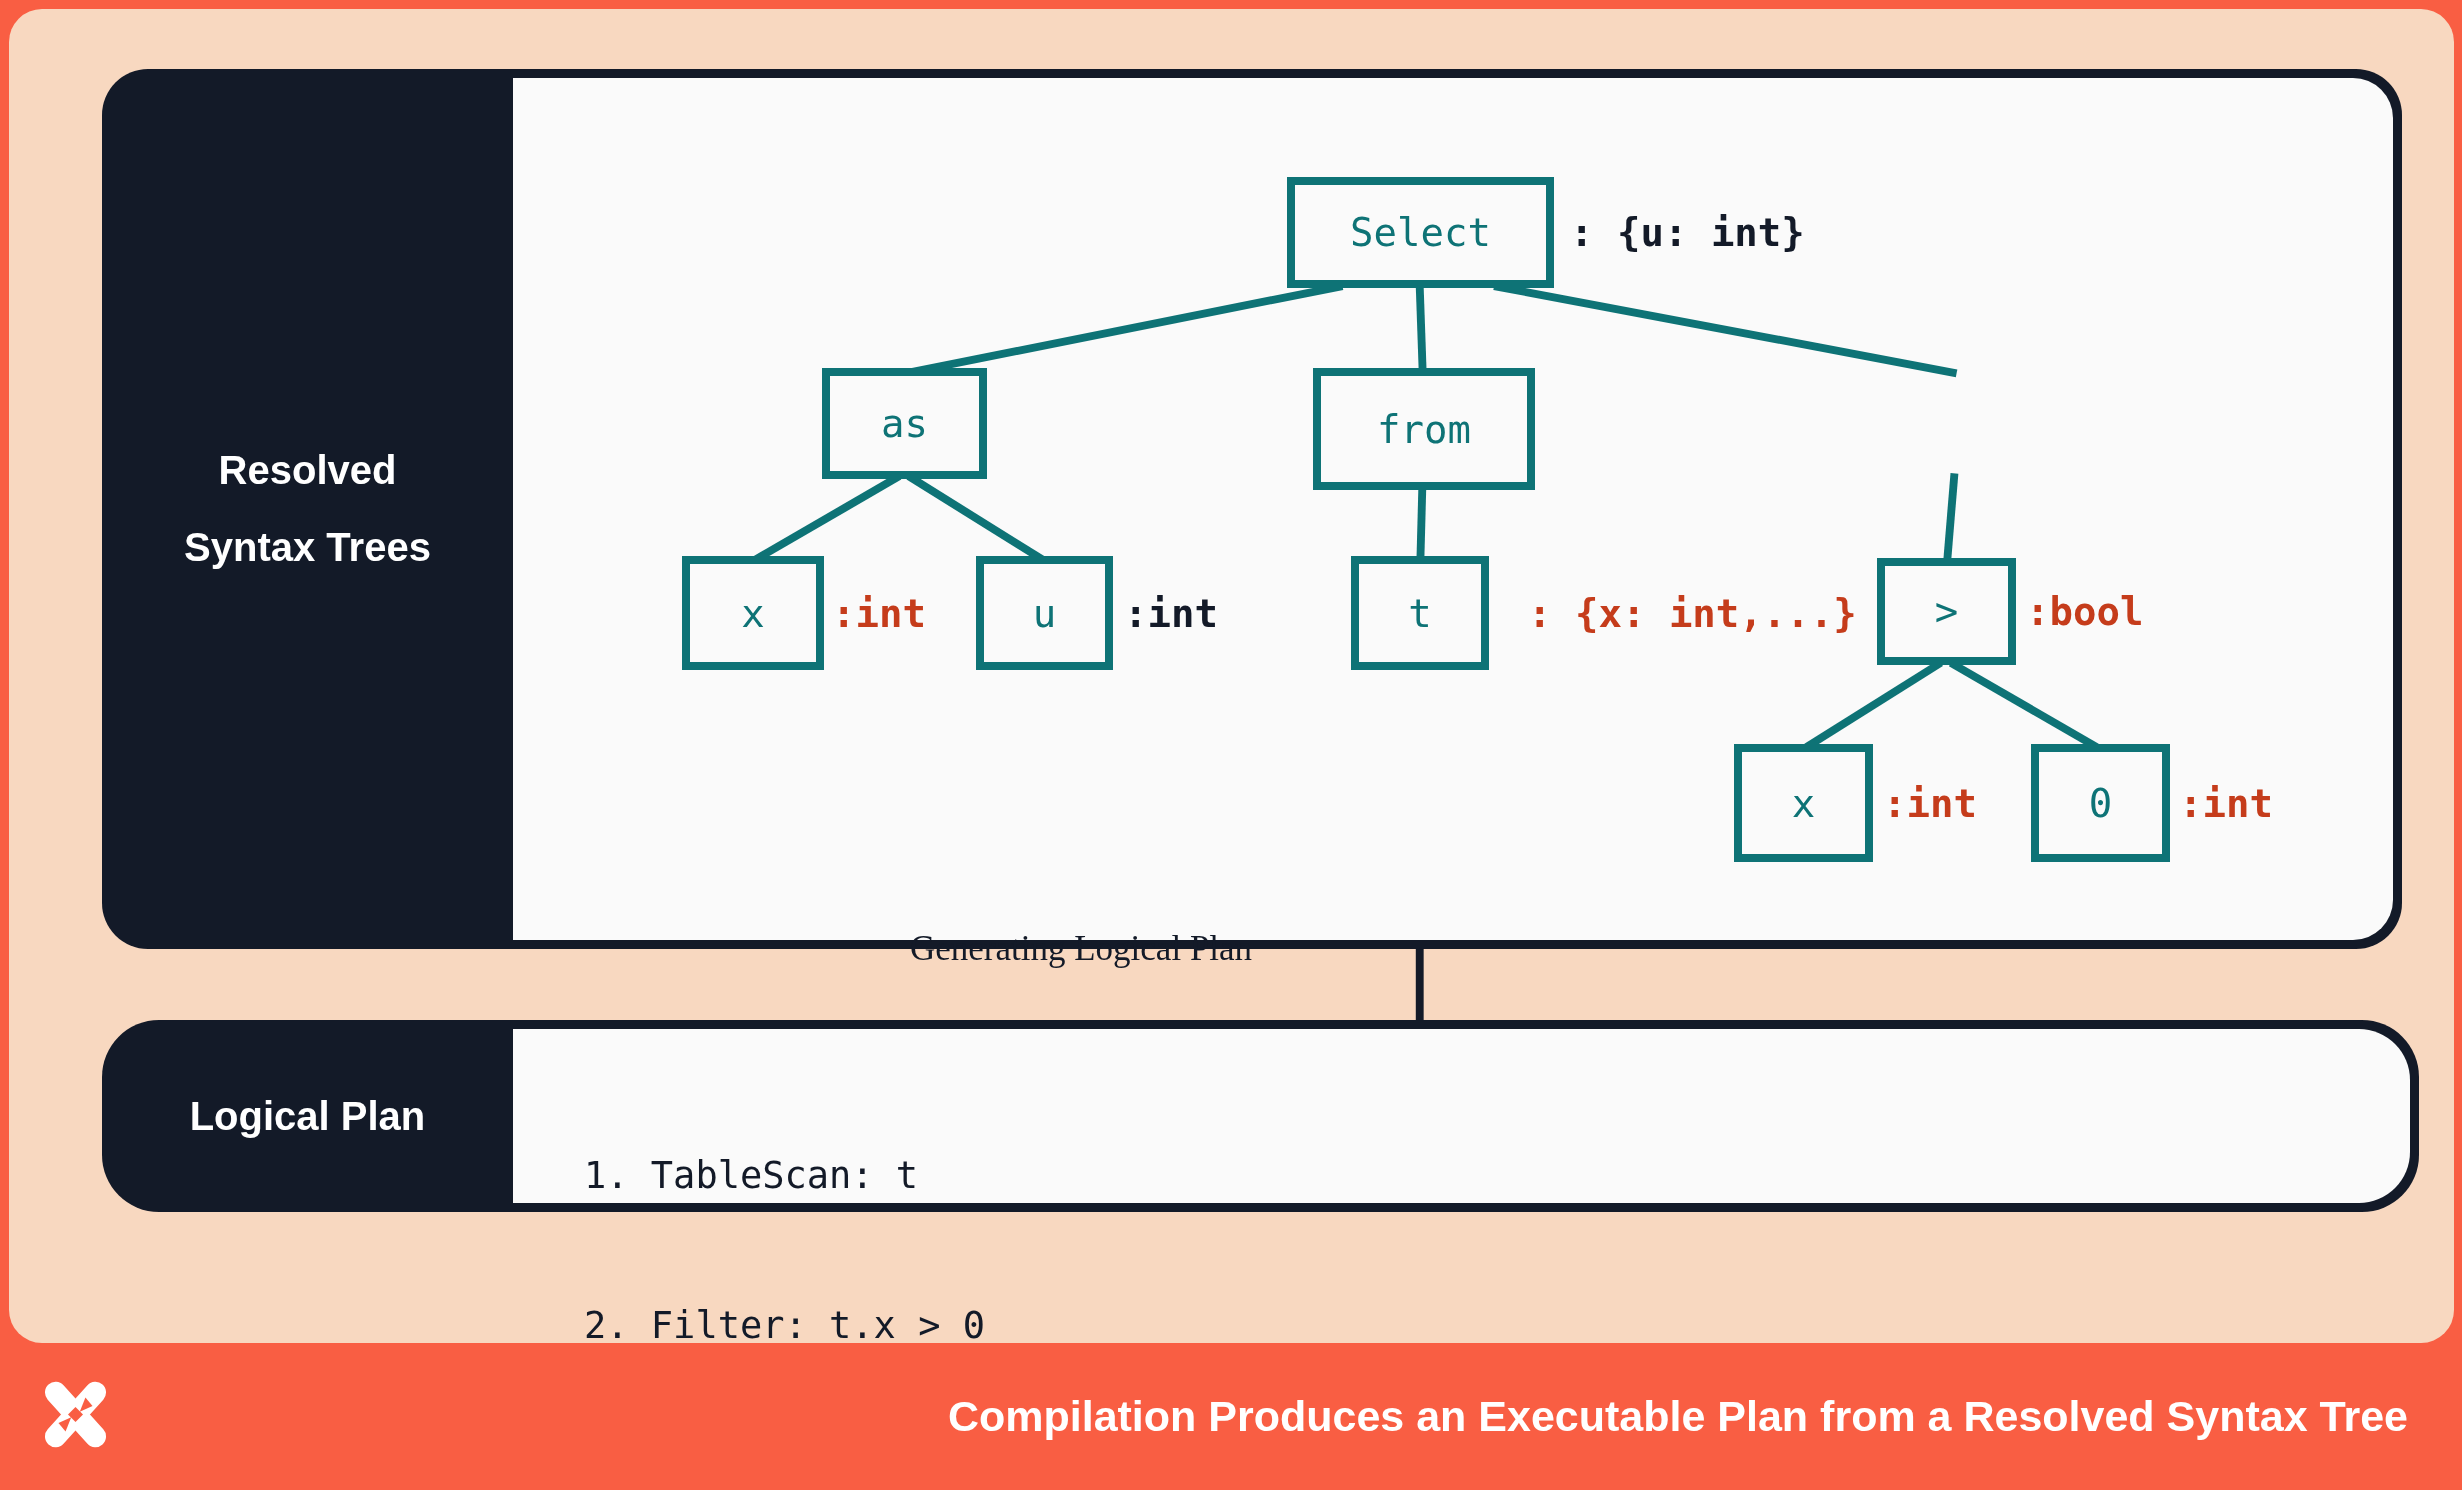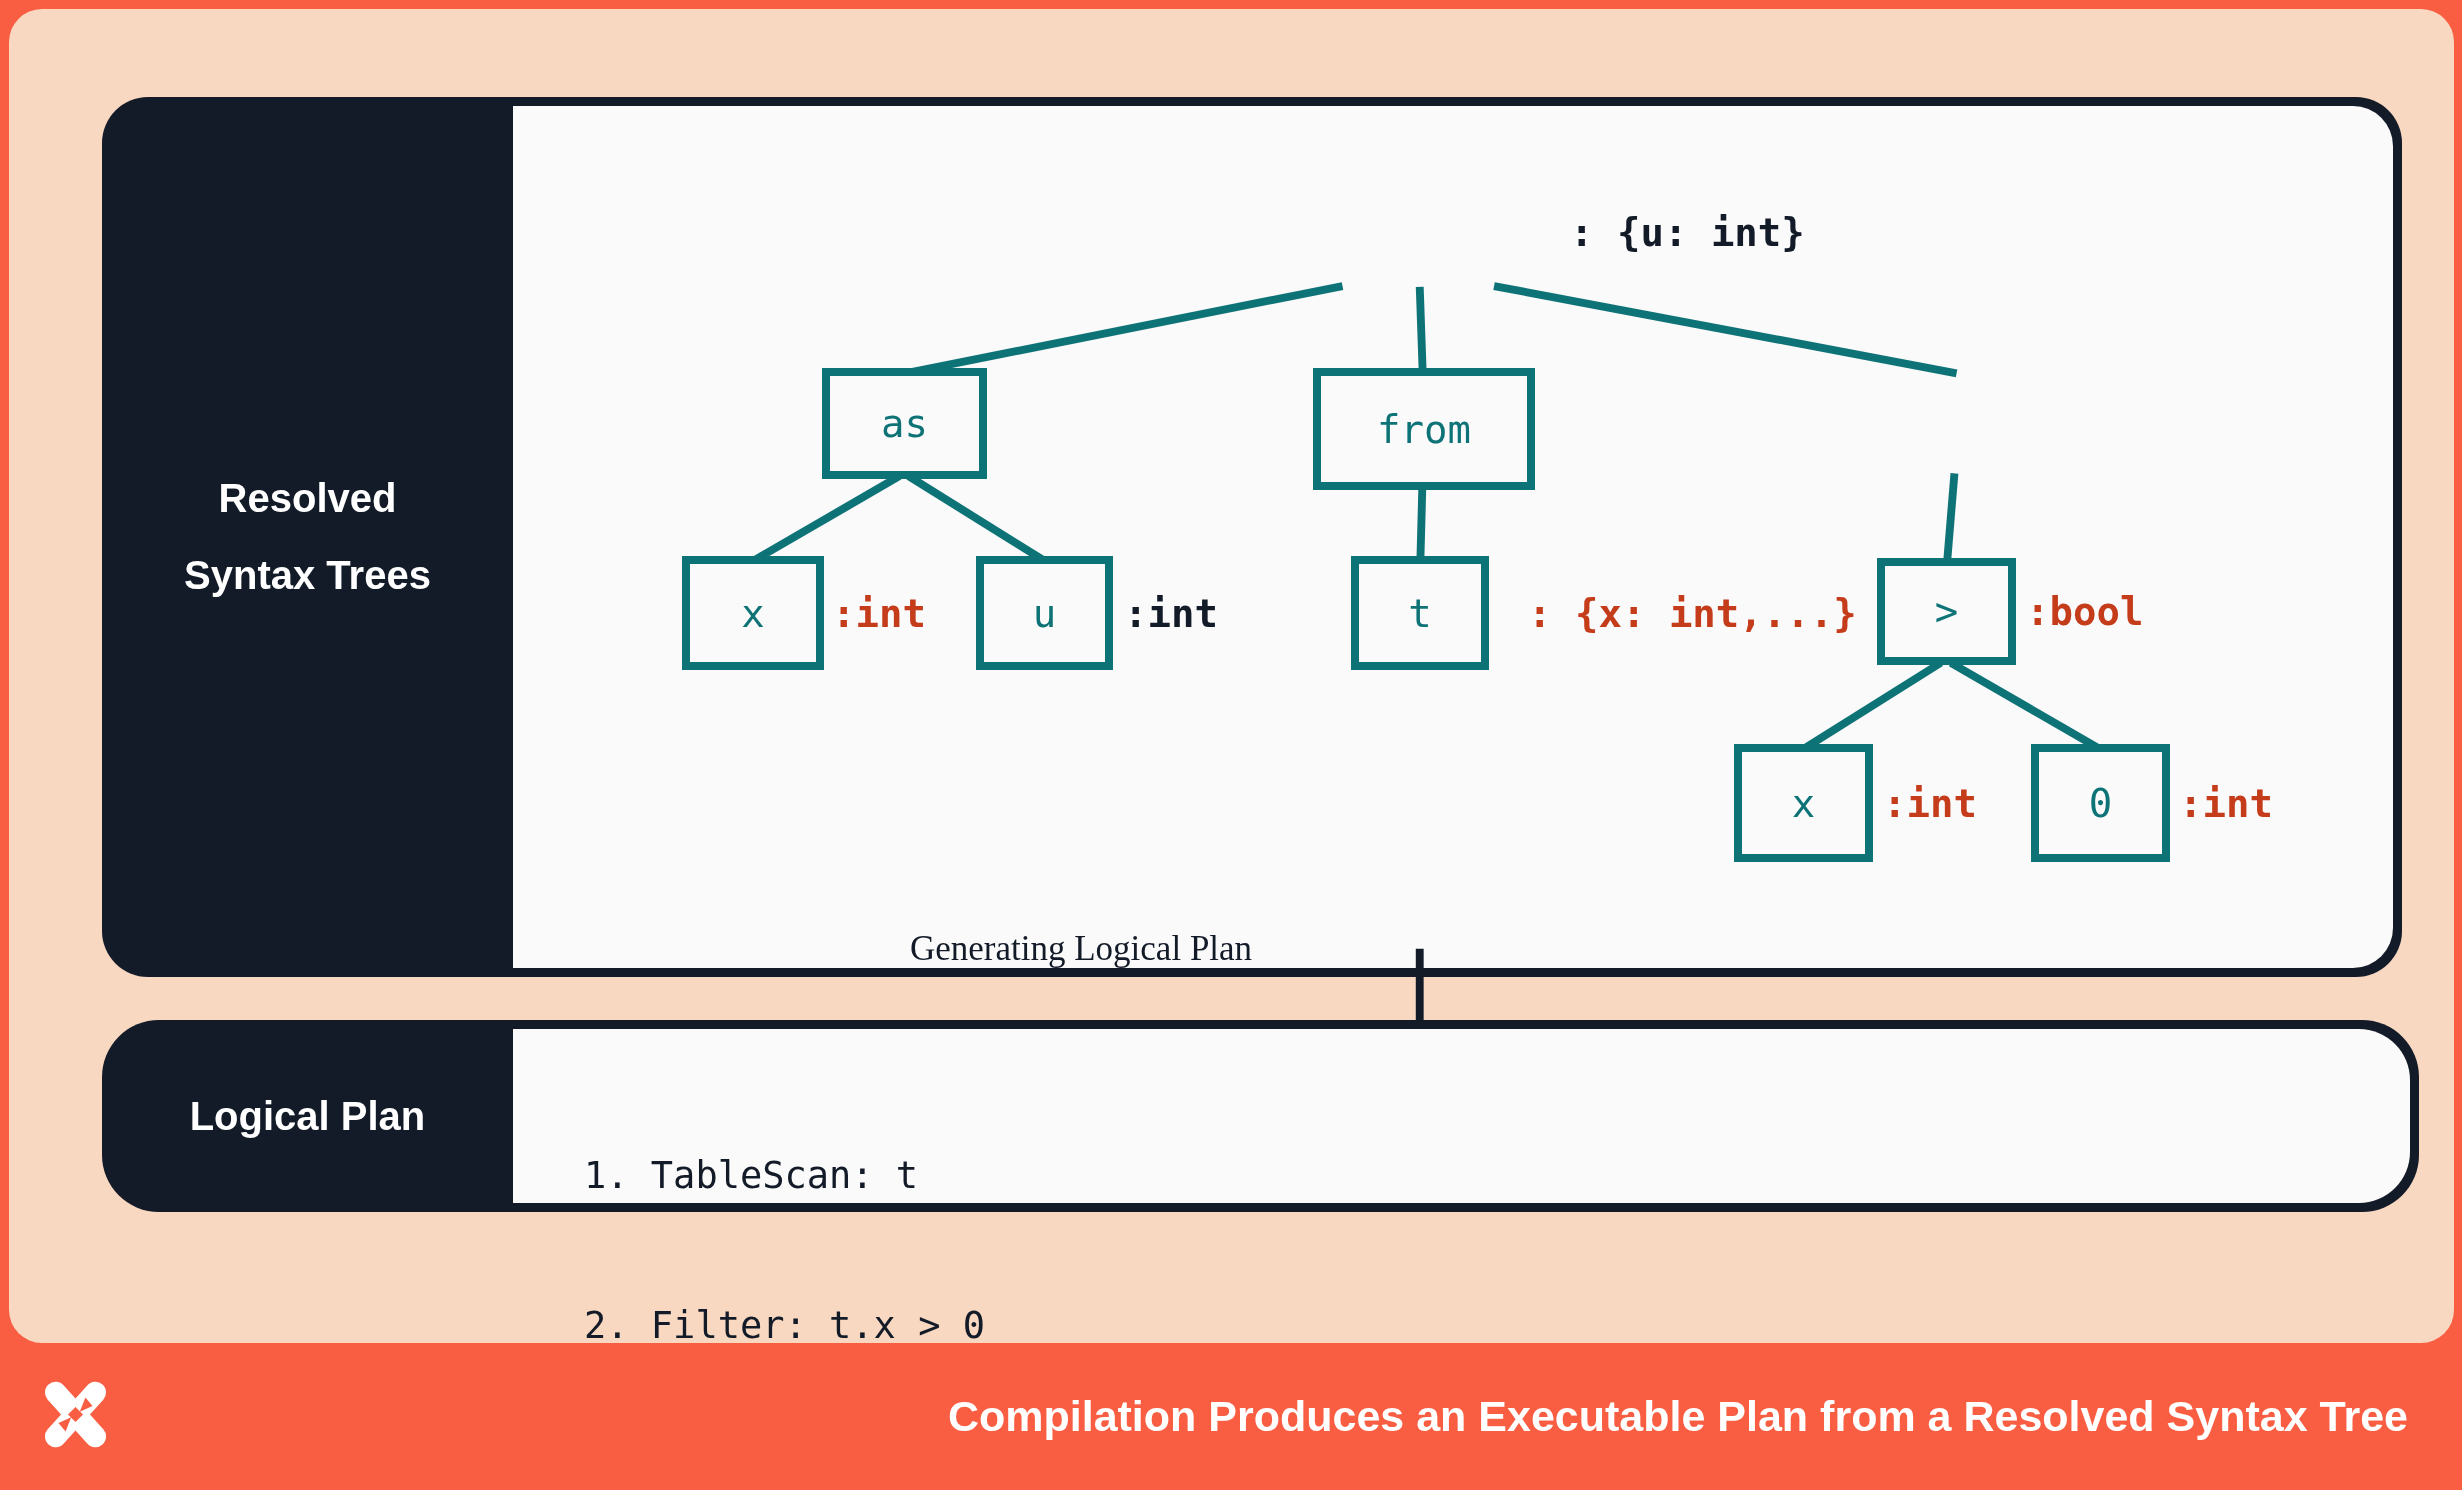--- a/index.html
+++ b/index.html
@@ -8,21 +8,21 @@
     background:var(--orange);
     font-family:"Liberation Sans",sans-serif;
   }
   
   .peach-board{
     position:absolute;left:8.6px;top:8.6px;width:2445px;height:1334px;
     background:var(--peach);border-radius:33px;
   }
   
   .panel{position:absolute;background:var(--navy);}
-  .panel-top{left:102px;top:69px;width:2300px;height:880px;border-radius:46px;margin-top:28px;}
+  .panel-top{left:102px;top:69px;width:2300px;height:880px;border-radius:46px;}
   .panel-bottom{left:102px;top:1020px;width:2300px;height:192px;border-radius:57px;padding-left:17px;}
   .panel .inner{
     position:absolute;left:411px;top:9.3px;right:9.3px;bottom:9.3px;
     background:var(--offwhite);
   }
   .panel-top .inner{border-radius:0 40px 40px 0;}
   .panel-bottom .inner{border-radius:0 51px 51px 0;}
   .sidebar{
     position:absolute;left:0;top:0;width:411px;height:100%;
     display:flex;flex-direction:column;justify-content:center;align-items:center;
@@ -100,20 +100,23 @@
       <line x1="2090" y1="400" x2="2737" y2="522"></line>
       <line x1="1258" y1="666" x2="1056" y2="783"></line>
       <line x1="1271" y1="666" x2="1459" y2="783"></line>
       <line x1="1990" y1="667" x2="1987" y2="781"></line>
       <line x1="2734" y1="662" x2="2724" y2="783"></line>
       <line x1="2715" y1="927" x2="2527" y2="1045"></line>
       <line x1="2729" y1="927" x2="2933" y2="1045"></line>
     </g>
   </svg>
 
+  <div class="node n-select">
+      <span>Select</span>
+    </div>
   <div class="node n-as">
       <span>as</span>
     </div>
   <div class="node n-from">
       <span>from</span>
     </div>
   <div class="node n-xalias">
       <span>x</span>
     </div>
   <div class="node n-ualias">

